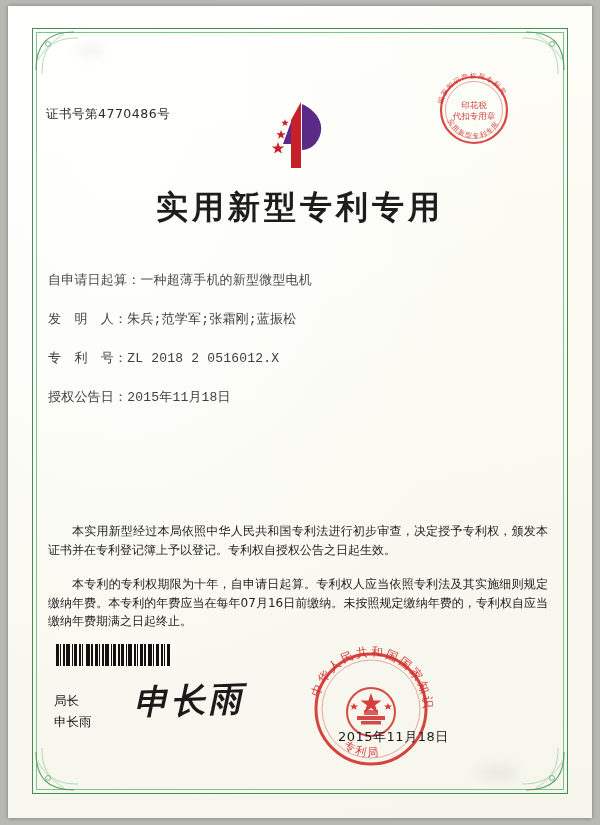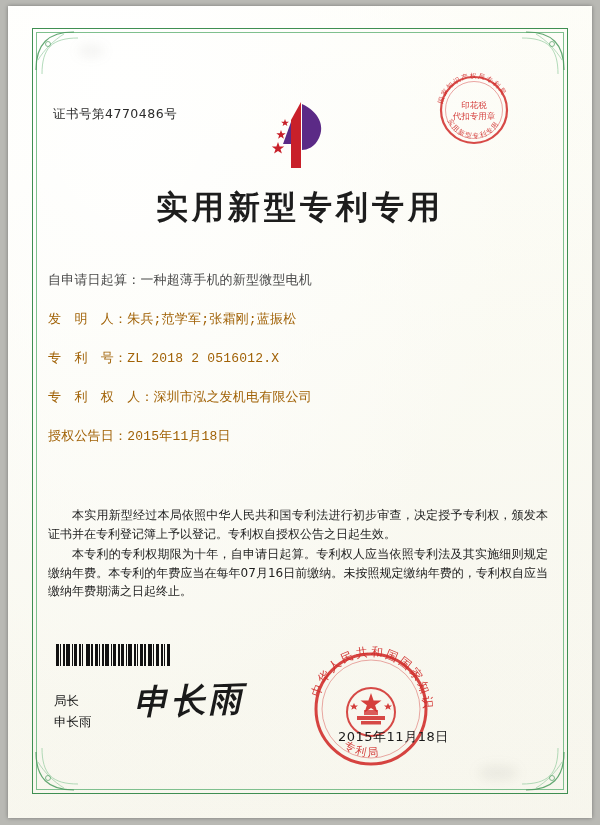--- a/index.html
+++ b/index.html
@@ -56,21 +56,21 @@
     opacity: 0.85;
   }
   .corner svg { display:block; }
   .c-tl { left: 26px; top: 24px; }
   .c-tr { right: 26px; top: 24px; transform: scaleX(-1); }
   .c-bl { left: 26px; bottom: 26px; transform: scaleY(-1); }
   .c-br { right: 26px; bottom: 26px; transform: scale(-1,-1); }
 
   .cert-no {
     position: absolute;
-    left: 45px;
+    left: 38px;
     top: 100px;
     font-size: 12.5px;
     color: #2b2b2b;
     letter-spacing: 0.5px;
     font-family: "DejaVu Sans", "Liberation Sans", sans-serif;
   }
 
   .emblem {
     position: absolute;
     left: 50%;
@@ -94,41 +94,41 @@
   }
 
   .fields {
     position: absolute;
     left: 40px;
     top: 266px;
     width: 506px;
   }
   .field {
     font-size: 13px;
-    color: #a16207;
+    color: #404040;
     margin-bottom: 21px;
     line-height: 1.3;
     white-space: nowrap;
   }
   .field .lbl { letter-spacing: 0.2px; }
   .field .val { letter-spacing: 0.2px; font-family: Liberation Mono, monospace; }
   .field-gray { color: #4a4a4a; }
 
   .body-text {
     position: absolute;
     left: 40px;
     top: 500px;
     width: 500px;
     font-size: 12px;
     line-height: 1.55;
     color: #1d1d1d;
     text-align: justify;
   }
   .body-text p {
-    margin: 0 0 2px 0;
+    margin: 16px 0 2px 0;
     text-indent: 24px;
   }
 
   .barcode {
     position: absolute;
     left: 48px;
     top: 638px;
     width: 156px;
     height: 22px;
   }
@@ -281,23 +281,20 @@
     <div class="field field-gray">
       <span class="lbl">自申请日起算：</span><span class="val">一种超薄手机的新型微型电机</span>
     </div>
     <div class="field">
       <span class="lbl">发　明　人：</span><span class="val">朱兵;范学军;张霜刚;蓝振松</span>
     </div>
     <div class="field">
       <span class="lbl">专　利　号：</span><span class="val">ZL 2018 2 0516012.X</span>
     </div>
     <div class="field">
-      <span class="lbl">专　利　权　人：</span><span class="val">深圳市泓之发机电有限公司</span>
-    </div>
-    <div class="field">
       <span class="lbl">授权公告日：</span><span class="val">2015年11月18日</span>
     </div>
   </div>
 
   <div class="body-text">
     <p>本实用新型经过本局依照中华人民共和国专利法进行初步审查，决定授予专利权，颁发本证书并在专利登记簿上予以登记。专利权自授权公告之日起生效。</p>
     <p>本专利的专利权期限为十年，自申请日起算。专利权人应当依照专利法及其实施细则规定缴纳年费。本专利的年费应当在每年07月16日前缴纳。未按照规定缴纳年费的，专利权自应当缴纳年费期满之日起终止。</p>
   </div>
 
   <div class="barcode">

